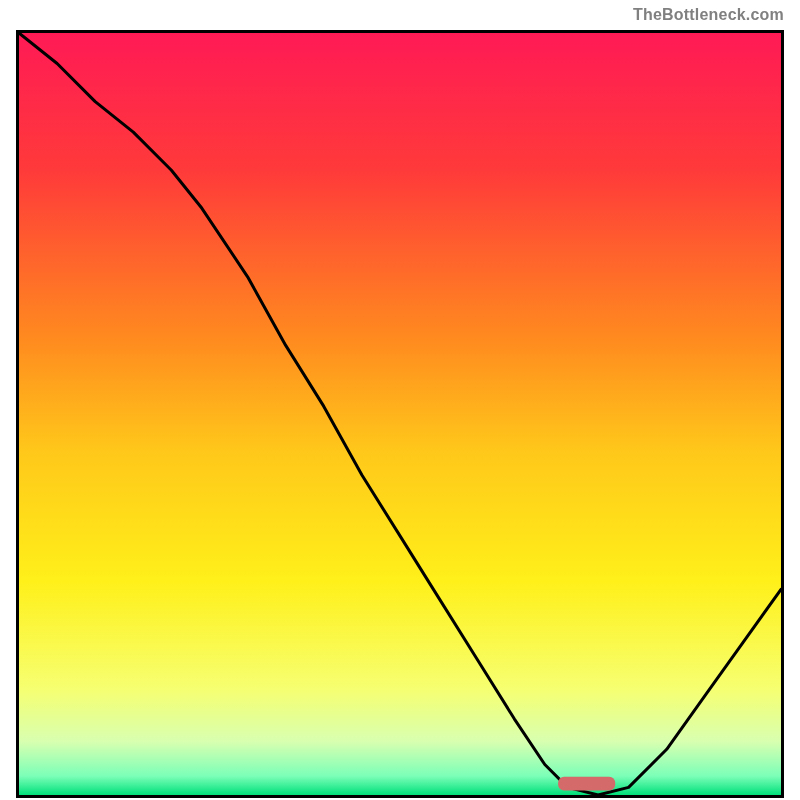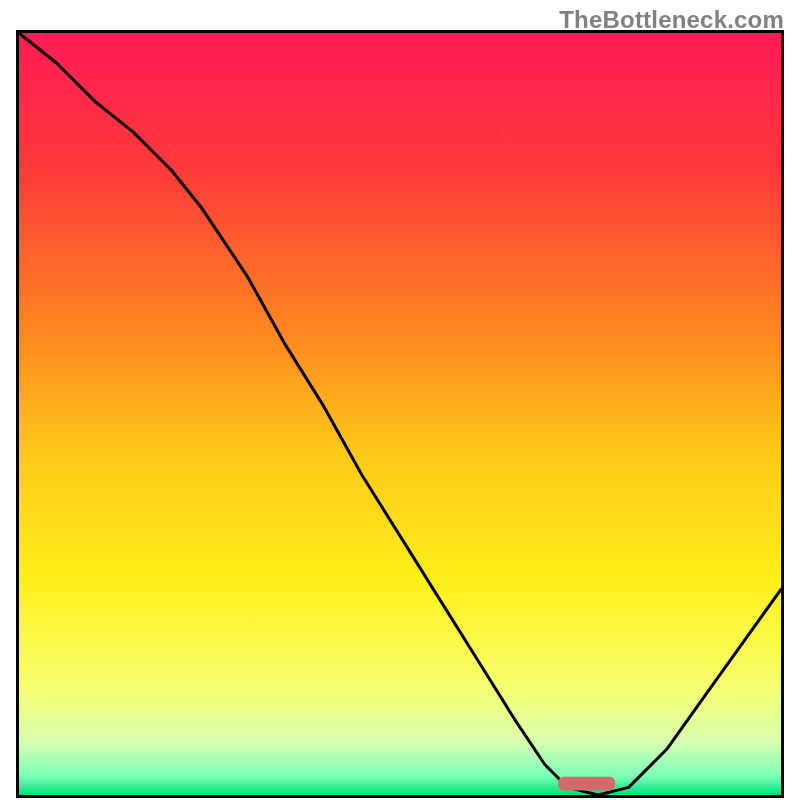--- a/index.html
+++ b/index.html
@@ -24,25 +24,24 @@
     position: absolute;
     left: 0;
     top: 0;
     width: 100%;
     height: 100%;
   }
   .watermark {
     position: absolute;
     right: 16px;
     top: 6px;
-    font-size: 24px;
+    font-size: 16px;
     font-weight: 600;
     color: #808080;
     letter-spacing: 0.2px;
-    text-decoration: underline;
   }
   svg {
     display: block;
   }
 </style>
 </head>
 <body>
 
 <div class="watermark">TheBottleneck.com</div>
 

